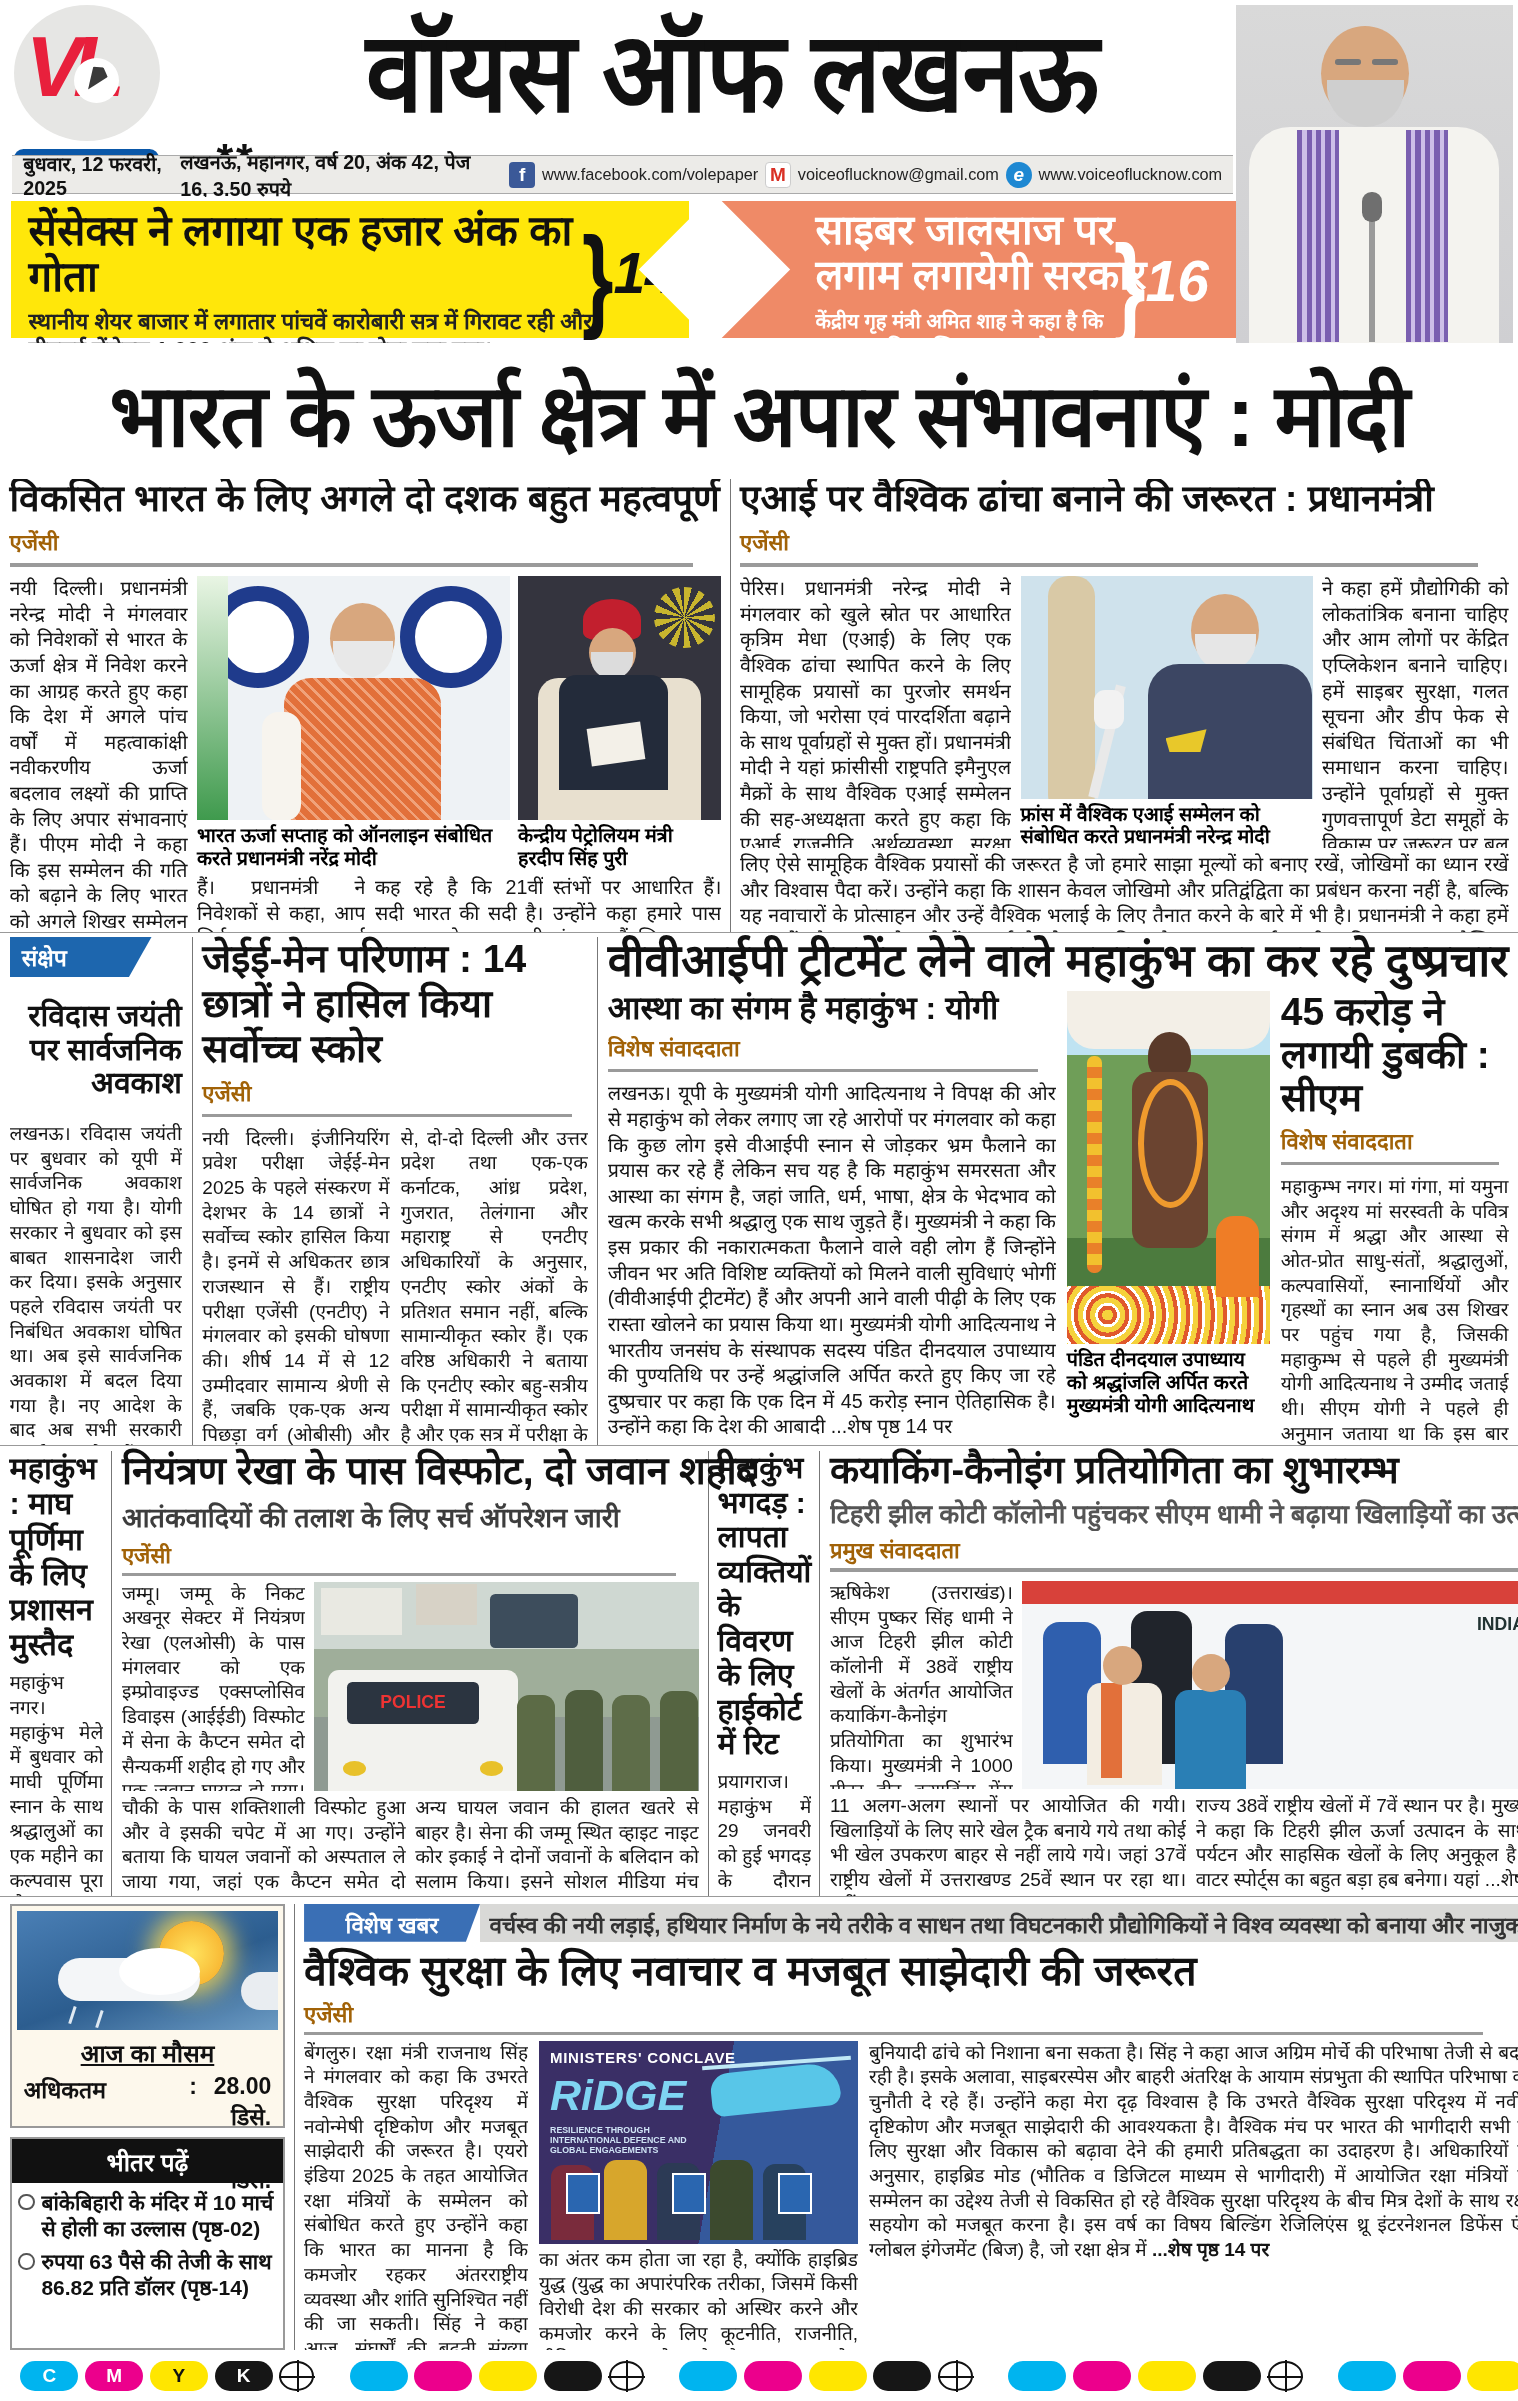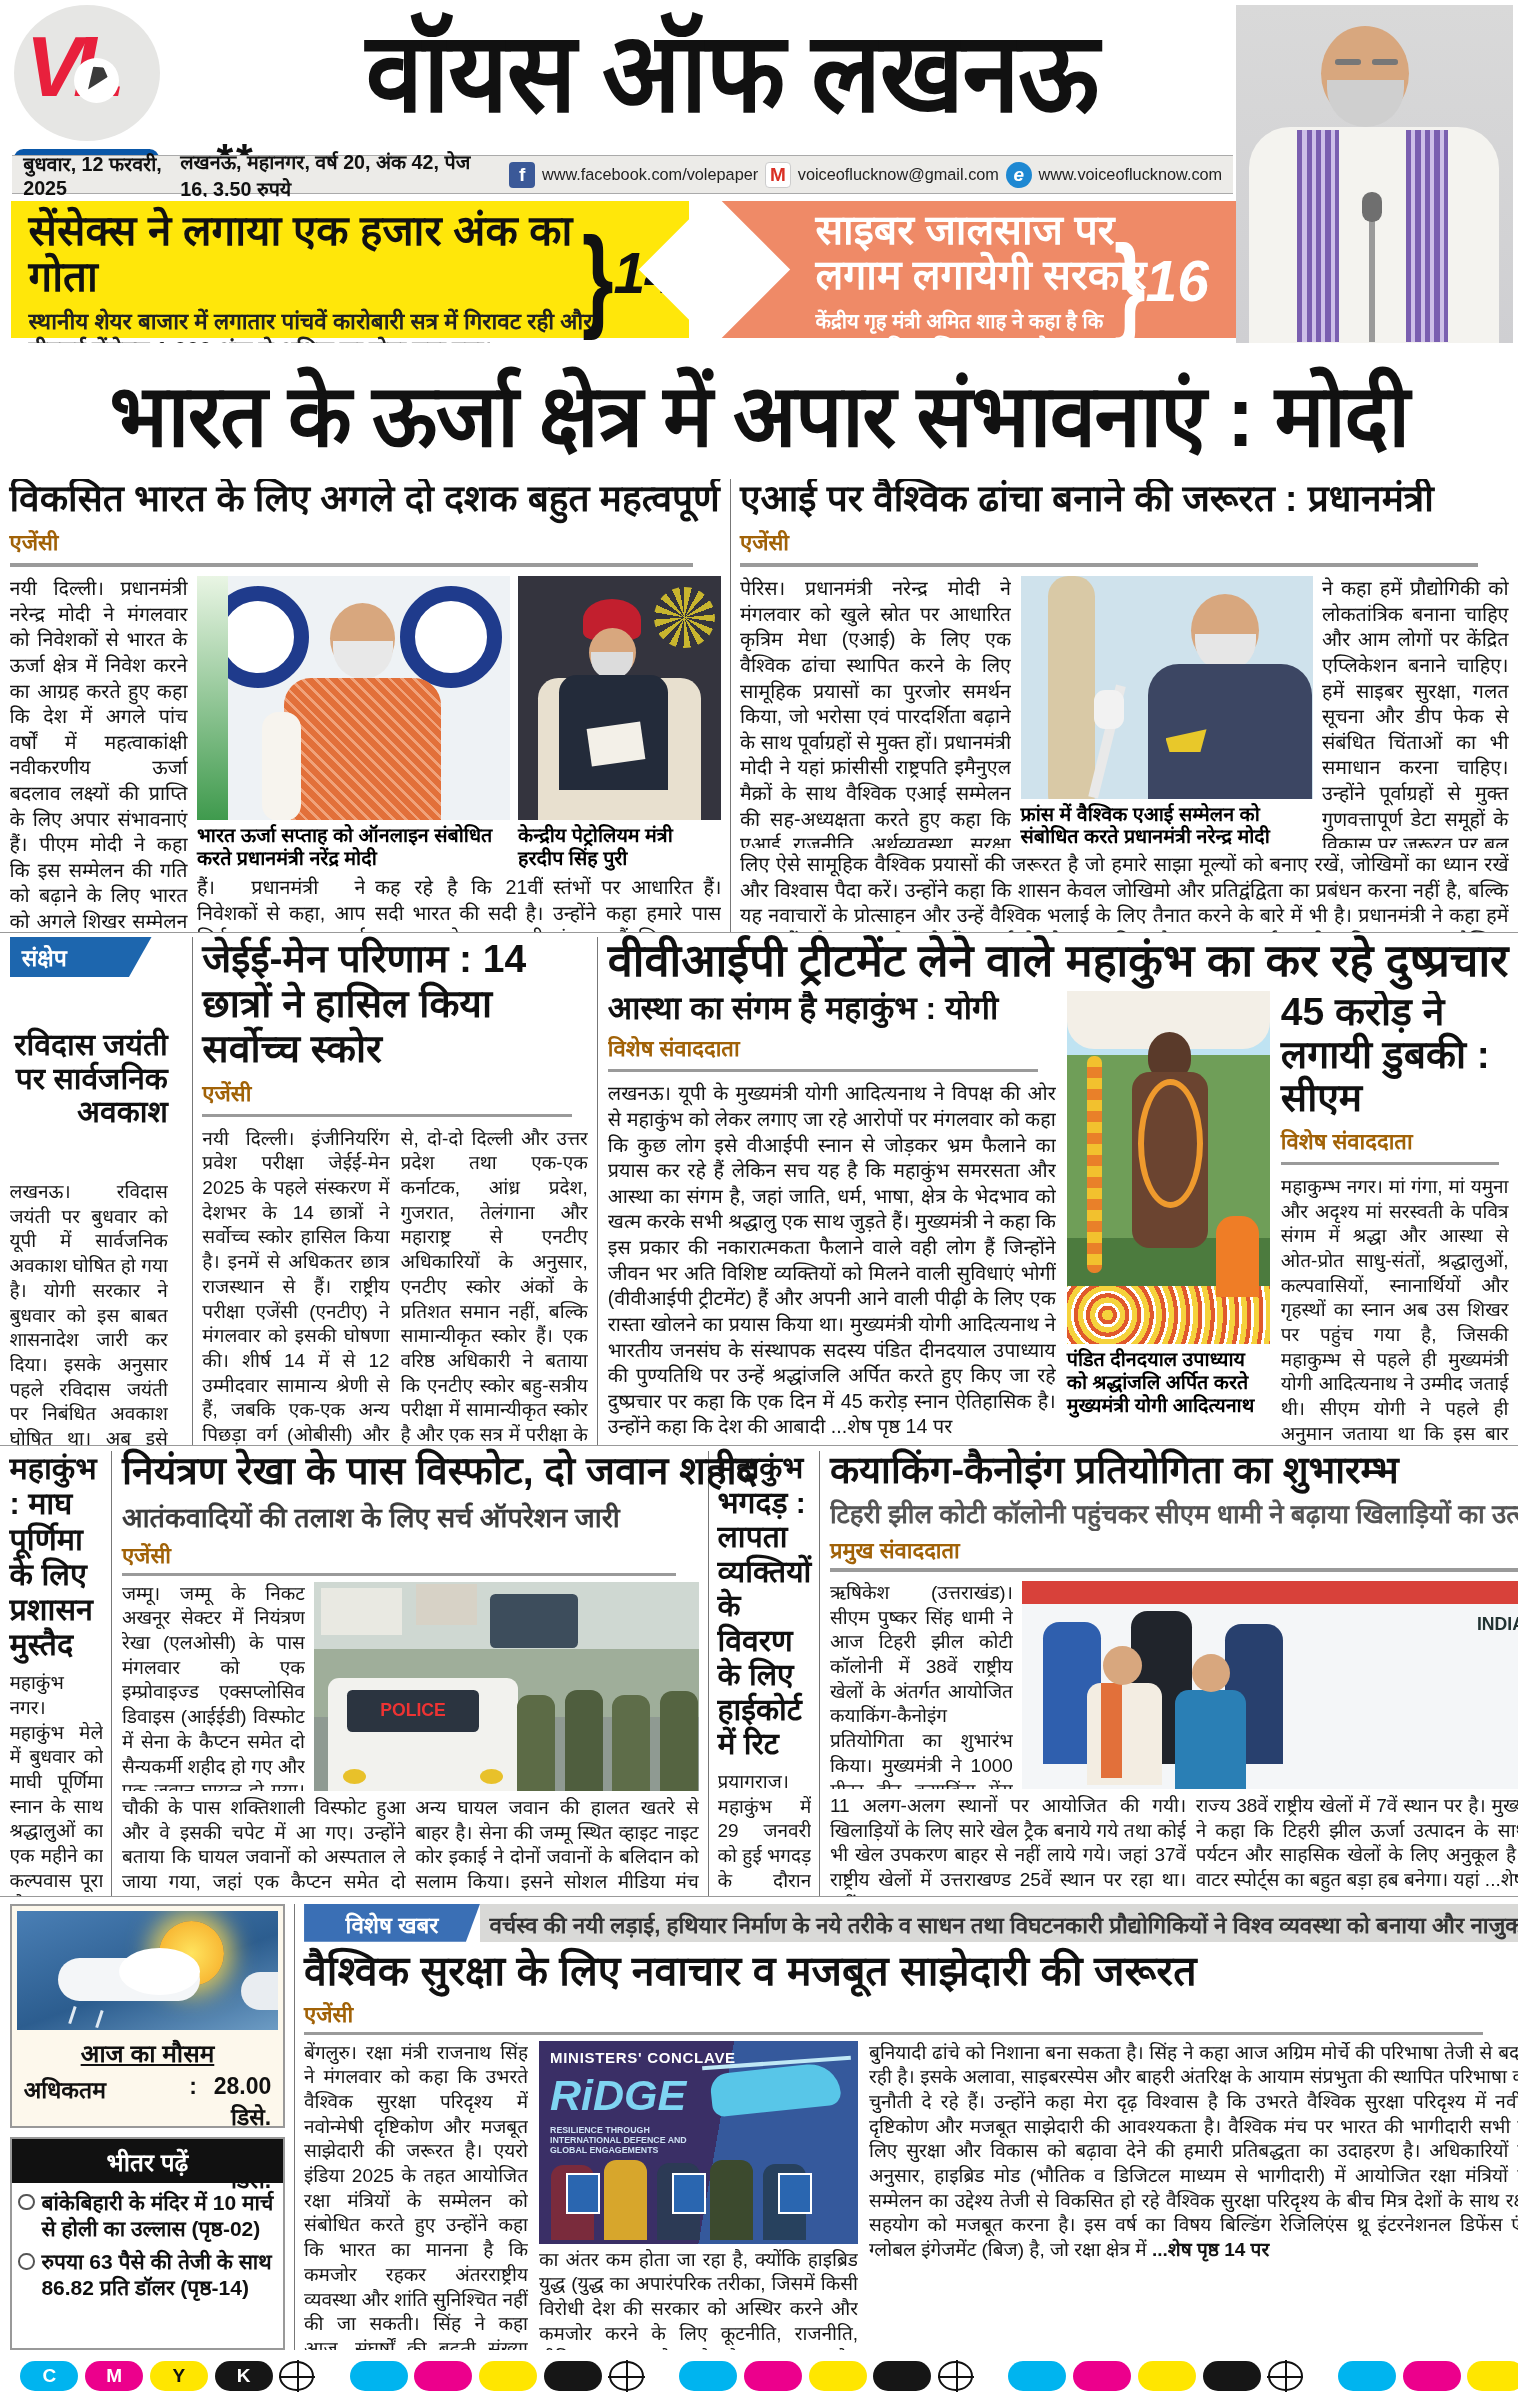--- a/index.html
+++ b/index.html
@@ -53,21 +53,21 @@
   .artL{width:720px;padding-right:8.1px;display:flex;flex-direction:column;}
   .artR{flex:1;padding-left:9.5px;display:flex;flex-direction:column;}
   .subhead1{font-size:37px;font-weight:800;line-height:1.1;}
   .rA-body{flex:1;display:flex;gap:9.5px;overflow:hidden;}
   .colfix{overflow:hidden;}
   .photo-cap{margin-top:4.1px;}
   .cont3{display:flex;gap:9.5px;margin-top:5.4px;}
   .cont3>div{flex:1;overflow:hidden;}
   
   .rowB{height:512px;display:flex;padding:4.1px 9.5px 0 9.5px;}
-  .sideL{width:184px;border-right:1.4px solid #777;padding-right:24px;display:flex;flex-direction:column;gap:29px;}
+  .sideL{width:184px;border-right:1.4px solid #777;padding-right:10px;display:flex;flex-direction:column;}
   .sk-tab{background:#1d66ae;color:#fff;font-weight:bold;font-size:23px;padding:4.1px 12.2px;width:142px;clip-path:polygon(0 0,100% 0,84% 100%,0 100%);}
   .sk-head{font-size:30px;font-weight:800;line-height:1.12;margin:22px 0;text-align:right;}
   .jeeC{width:407px;border-right:1.4px solid #777;padding:0 9.5px;display:flex;flex-direction:column;}
   .jee-head{font-size:39px;font-weight:900;line-height:1.15;}
   .jee-cols{flex:1;position:relative;display:flex;gap:11px;overflow:hidden;}
   .jee-cols>div{flex:1;overflow:hidden;}
   .insetbox{position:absolute;left:20%;top:30%;width:62%;background:#fff;border:2px solid #888;box-shadow:0 0 0 4.1px #fff;padding:9.5px;font-size:22.4px;font-weight:800;line-height:1.25;}
   .insetbox .dot{display:inline-block;width:15px;height:15px;border:2px solid #555;border-radius:50%;margin-right:5.4px;}
   .vvipC{flex:1;padding-left:9.5px;display:flex;flex-direction:column;}
   .vvip-head{font-size:45px;font-weight:900;line-height:1.05;white-space:nowrap;}
@@ -339,21 +339,21 @@
       <div style="margin-top:4.1px;">
         <span class="byline">एजेंसी</span>
         <div class="byrule" style="margin:4.1px 0 5.4px 0;"></div>
       </div>
       <div class="loc-row">
         <div class="body-txt colfix" style="width:183px;flex:none;font-size:19px;">जम्मू। जम्मू के निकट अखनूर सेक्टर में नियंत्रण रेखा (एलओसी) के पास मंगलवार को एक इम्प्रोवाइज्ड एक्सप्लोसिव डिवाइस (आईईडी) विस्फोट में सेना के कैप्टन समेत दो सैन्यकर्मी शहीद हो गए और एक जवान घायल हो गया। अधिकारियों ने यह जानकारी दी। माना जा रहा है कि इस आईईडी को आतंकवादियों द्वारा लगाया गया था। सेना ने विस्फोट में जवानों के शहीद होने की पुष्टि की।</div>
         <figure style="flex:1;height:225px;background:linear-gradient(#cfd8d2 0 30%,#9fae9a 30% 60%,#8f9a92 60%);">
           <div class="abs" style="left:6.8px;top:6.8px;width:81px;height:47px;background:#e9e9e2;"></div>
           <div class="abs" style="left:102px;top:2.7px;width:61px;height:41px;background:#d7d2c6;"></div>
           <div class="abs" style="left:176px;top:12.2px;width:88px;height:54px;background:#3d4d5c;border-radius:5.4px;"></div>
-          <div class="abs" style="left:13.6px;bottom:0;width:190px;height:129px;background:#f2f2ee;border-radius:11px 11px 4.1px 4.1px;">
+          <div class="abs" style="left:13.6px;bottom:8px;width:190px;height:129px;background:#f2f2ee;border-radius:11px 11px 4.1px 4.1px;">
             <div class="abs" style="left:19px;top:12.2px;width:132px;height:42px;background:#2b3440;border-radius:5.4px;display:flex;align-items:center;justify-content:center;color:#e33;font-weight:900;font-size:17.6px;">
               <span>POLICE</span>
             </div>
             <div class="abs" style="left:15px;bottom:23px;width:23px;height:15px;background:#e8c12a;border-radius:50%;"></div>
             <div class="abs" style="right:15px;bottom:23px;width:23px;height:15px;background:#e8c12a;border-radius:50%;"></div>
           </div>
           <div class="abs" style="left:203px;bottom:9.5px;width:38px;height:102px;background:#5c6b46;border-radius:12.2px 12.2px 0 0;"></div>
           <div class="abs" style="left:251px;bottom:9.5px;width:38px;height:107px;background:#4f5e3e;border-radius:12.2px 12.2px 0 0;"></div>
           <div class="abs" style="left:298px;bottom:9.5px;width:38px;height:102px;background:#5e6d49;border-radius:12.2px 12.2px 0 0;"></div>
           <div class="abs" style="left:346px;bottom:9.5px;width:38px;height:106px;background:#556441;border-radius:12.2px 12.2px 0 0;"></div>

